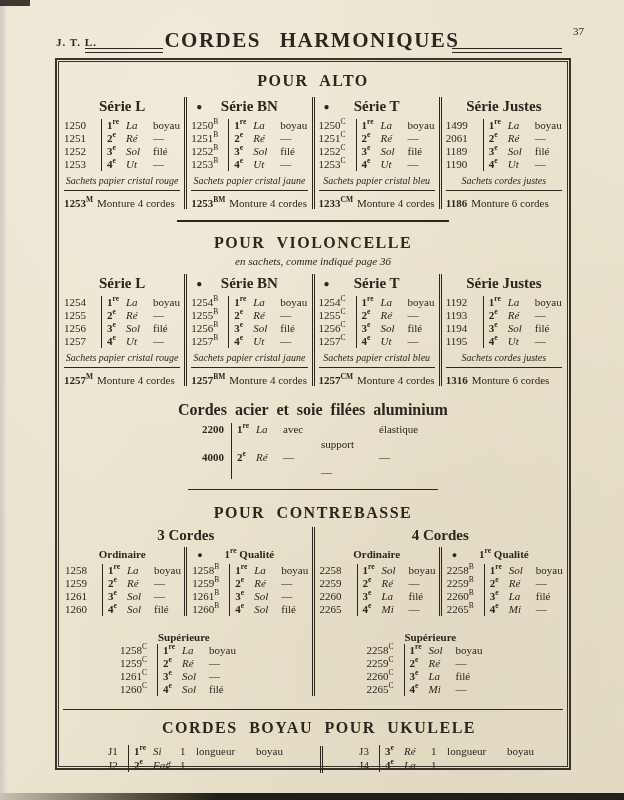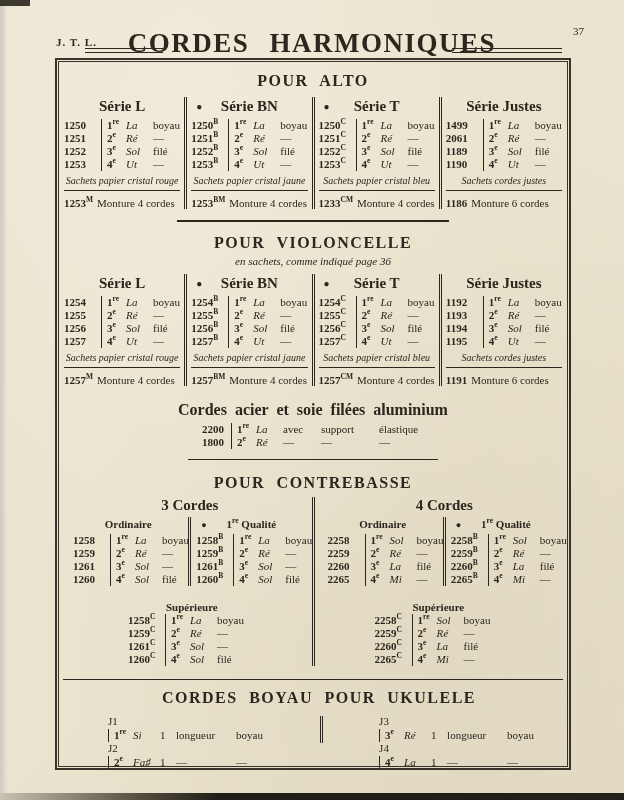--- a/index.html
+++ b/index.html
@@ -15,41 +15,41 @@
       linear-gradient(135deg,#ece5d2 0%,#eae3cd 55%,#e5ddc6 100%);}
   .edge-left{position:absolute;left:0;top:0;width:7px;height:100%;
     background:linear-gradient(to right,#cfcac4,#ddd8cc 60%,rgba(221,216,204,0));}
   .corner-tl{position:absolute;left:0;top:0;width:30px;height:6px;background:#3d3830;}
   .bottom-strip{position:absolute;left:0;bottom:0;width:100%;height:7px;
     background:linear-gradient(to right,#c8c2b2 0%,#55503f 22%,#211e18 35%,#23201a 100%);}
 
   .brand{position:absolute;left:56px;top:36px;font-size:11px;font-weight:bold;letter-spacing:1px;}
   .pagenum{position:absolute;right:40px;top:25px;font-size:11px;}
   .main-title{position:absolute;left:0;right:0;top:28px;text-align:center;
-    font-size:27px;font-weight:bold;letter-spacing:1.5px;word-spacing:12px;}
+    font-size:21px;font-weight:bold;letter-spacing:1.5px;word-spacing:12px;}
   .flank{position:absolute;height:3px;top:48px;border-top:1px solid var(--ink);border-bottom:1px solid var(--ink);}
   .flank-l{left:85px;width:78px;}
   .flank-r{left:452px;width:110px;}
 
   .frame{position:absolute;left:55px;top:58px;width:512px;height:708px;border:2px solid #37322a;}
   .frame::after{content:"";position:absolute;inset:1px;border:1px solid #37322a;pointer-events:none;}
   .content{position:absolute;inset:0;padding:0 3px;}
 
   h2.sec{margin:0;text-align:center;font-size:16px;letter-spacing:1.5px;word-spacing:6px;font-weight:bold;}
   .sec-alto h2{margin-top:12px;}
   .subtitle{text-align:center;font-style:italic;font-size:11px;margin-top:3px;}
 
   .series-table{display:flex;margin-top:7px;}
   .scol{flex:1;padding:0 4px;min-width:0;}
   .scol + .scol{border-left:3px double var(--ink);}
   .scol-head{position:relative;text-align:center;font-size:15px;font-weight:bold;height:21px;line-height:19px;}
   .bullet{position:absolute;left:5px;top:0;font-size:10px;}
   .srows{margin-top:1px;}
   .srow{display:flex;font-size:11px;line-height:13px;white-space:nowrap;}
-  .sref{width:37px;flex:none;font-weight:bold;}
+  .sref{width:37px;flex:none;font-weight:normal;}
   sup{font-size:7.5px;line-height:0;}
   .sdet{flex:1;display:flex;border-left:1px solid var(--ink);padding-left:5px;min-width:0;}
   .sord{width:19px;flex:none;font-weight:bold;}
   .snote{width:27px;flex:none;font-style:italic;}
   .sspec{flex:1;}
   .sachet{font-style:italic;font-size:10px;text-align:center;margin-top:4px;padding-bottom:4px;
     border-bottom:1px solid var(--ink);white-space:nowrap;}
   .monture{display:flex;justify-content:flex-start;gap:4px;font-size:11px;padding-top:6px;white-space:nowrap;}
   .mref{font-weight:bold;}
 
@@ -57,41 +57,41 @@
   .sec-cello h2{margin-top:12px;}
   .hrule-s{width:250px;height:1px;background:var(--ink);margin:10px auto 0;}
   .hrule-f{height:1px;background:var(--ink);margin:13px 3px 0;}
 
   .sec-acier{margin-top:15px;}
   h3.acier-title{margin:0;text-align:center;font-size:16px;font-weight:bold;word-spacing:4px;}
   .acier-rows{width:262px;margin:4px auto 0;}
   .arow{display:flex;font-size:11px;line-height:13px;white-space:nowrap;}
   .aref{width:42px;flex:none;text-align:right;padding-right:7px;font-weight:bold;}
   .as1{width:38px;}
-  .as2{width:58px;}
+  .as2{width:58px;margin-top:15px;}
   .as3{flex:1;}
 
   .sec-cb h2{margin-top:14px;}
   .cb-body{display:flex;margin-top:5px;}
-  .cb-half{flex:1;min-width:0;padding-left:8px;}
+  .cb-half{flex:1;min-width:0;}
   .cb-half + .cb-half{border-left:3px double var(--ink);}
   .cb-group-name{text-align:center;font-size:15px;font-weight:bold;}
   .cb-cols{display:flex;margin-top:3px;}
   .cb-col{flex:1;padding:0 5px;min-width:0;}
   .cb-col + .cb-col{border-left:3px double var(--ink);}
   .cb-subhead{position:relative;text-align:center;font-size:11px;font-weight:bold;height:16px;line-height:15px;}
   .cb-subhead .bullet{top:1px;font-size:9px;}
   .sup-block{margin:15px 0 0 60px;width:160px;}
   .sup-head{font-size:11px;font-weight:bold;margin-left:38px;}
   .sup-right .sup-block{margin-left:52px;}
 
   .sec-uk h2{margin-top:9px;padding-left:12px;}
   .uk-body{display:flex;justify-content:space-between;align-items:flex-start;padding:0 32px 0 48px;margin-top:8px;}
   .uk-div{width:0;border-left:3px double var(--ink);height:27px;margin-top:1px;}
-  .ukrow{display:flex;font-size:11px;line-height:13.5px;white-space:nowrap;flex-direction:column;}
+  .ukrow{display:flex;font-size:11px;line-height:13.5px;white-space:nowrap;}
   .ukref{width:20px;flex:none;}
   .ukcount{width:16px;flex:none;}
   .uks1{width:60px;}
   .uks2{flex:1;}
 </style>
 </head>
 <body>
 
 <div class="scan">
   <div class="edge-left"></div>
@@ -508,21 +508,21 @@
                   <span class="sref"><span>1195</span><sup></sup></span>
                   <span class="sdet">
                     <span class="sord"><span>4</span><sup>e</sup></span>
                     <span class="snote">Ut</span>
                     <span class="sspec">—</span>
                   </span>
                 </div>
               </div>
             <div class="sachet">Sachets cordes justes</div>
             <div class="monture">
-              <span class="mref"><span>1191</span><sup></sup></span>
+              <span class="mref"><span>1316</span><sup></sup></span>
               <span>Monture 6 cordes</span>
             </div>
           </div>
 
         </div>
       </div>
 
       <div class="sec-acier">
         <h3 class="acier-title">Cordes acier et soie filées aluminium</h3>
         <div class="acier-rows">
@@ -532,21 +532,21 @@
               <span class="sdet">
                 <span class="sord"><span>1</span><sup>re</sup></span>
                 <span class="snote">La</span>
                 <span class="as1">avec</span>
                 <span class="as2">support</span>
                 <span class="as3">élastique</span>
               </span>
             </div>
 
             <div class="arow">
-              <span class="aref">1800</span>
+              <span class="aref">4000</span>
               <span class="sdet">
                 <span class="sord"><span>2</span><sup>e</sup></span>
                 <span class="snote">Ré</span>
                 <span class="as1">—</span>
                 <span class="as2">—</span>
                 <span class="as3">—</span>
               </span>
             </div>
           </div>
         <div class="hrule-s"></div>

